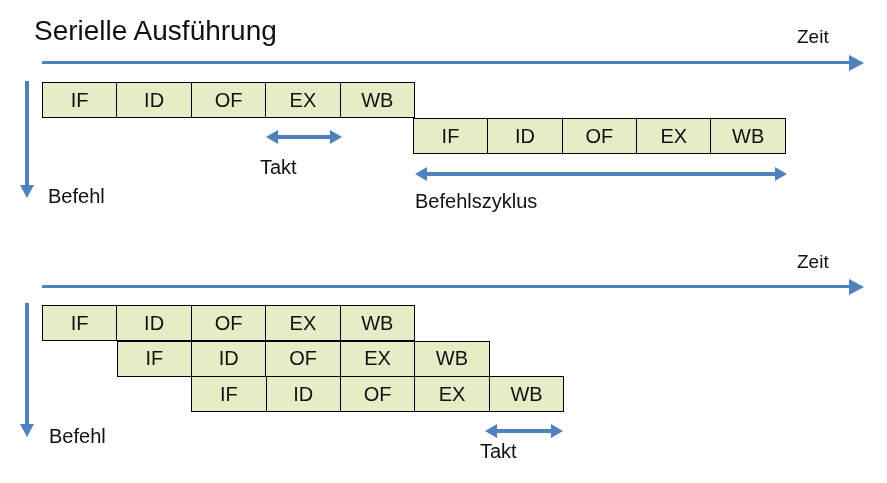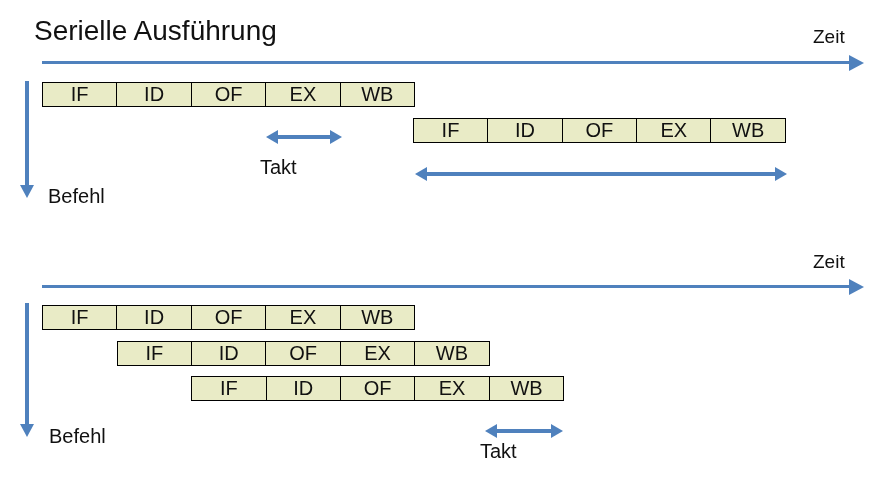--- a/index.html
+++ b/index.html
@@ -27,28 +27,28 @@
     white-space: nowrap;
     text-align: center;
   }
   .label {
     position: absolute;
     font-size: 20px;
     line-height: 22px;
     color: var(--text);
     white-space: nowrap;
   }
-  .label.small { font-size: 19px; line-height: 20px; margin-left: 16px; }
+  .label.small { font-size: 19px; line-height: 20px; }
   .label.centered { text-align: left; }
 
   .stage-row {
     position: absolute;
     display: flex;
     width: 373px;
-    height: 25px;
+    height: 36px;
   }
   .stage-cell {
     flex: 1 1 0;
     display: flex;
     align-items: center;
     justify-content: center;
     background: var(--box-fill);
     border: 1.8px solid var(--box-border);
     font-size: 20px;
     color: var(--text);
@@ -142,20 +142,21 @@
     <div class="stage-cell">ID</div>
     <div class="stage-cell">OF</div>
     <div class="stage-cell">EX</div>
     <div class="stage-cell">WB</div>
   </div>
 
   <div class="d-arrow" style="left:278px; top:135px; width:52px;"></div>
   <div class="label centered" style="left:260px; top:156px; width:88px;">Takt</div>
 
   <div class="d-arrow" style="left:427px; top:172px; width:348px;"></div>
+  <div class="label centered" style="left:415px; top:190px; width:372px;">Befehlszyklus</div>
 
   <div class="label" style="left:48px; top:185px;">Befehl</div>
 
 
   <div class="label small" style="left:797px; top:252px;">Zeit</div>
 
   <div class="h-arrow" style="left:42px; top:285px; width:807px;"></div>
 
   <div class="v-arrow" style="left:25px; top:303px; height:121px;"></div>
 

